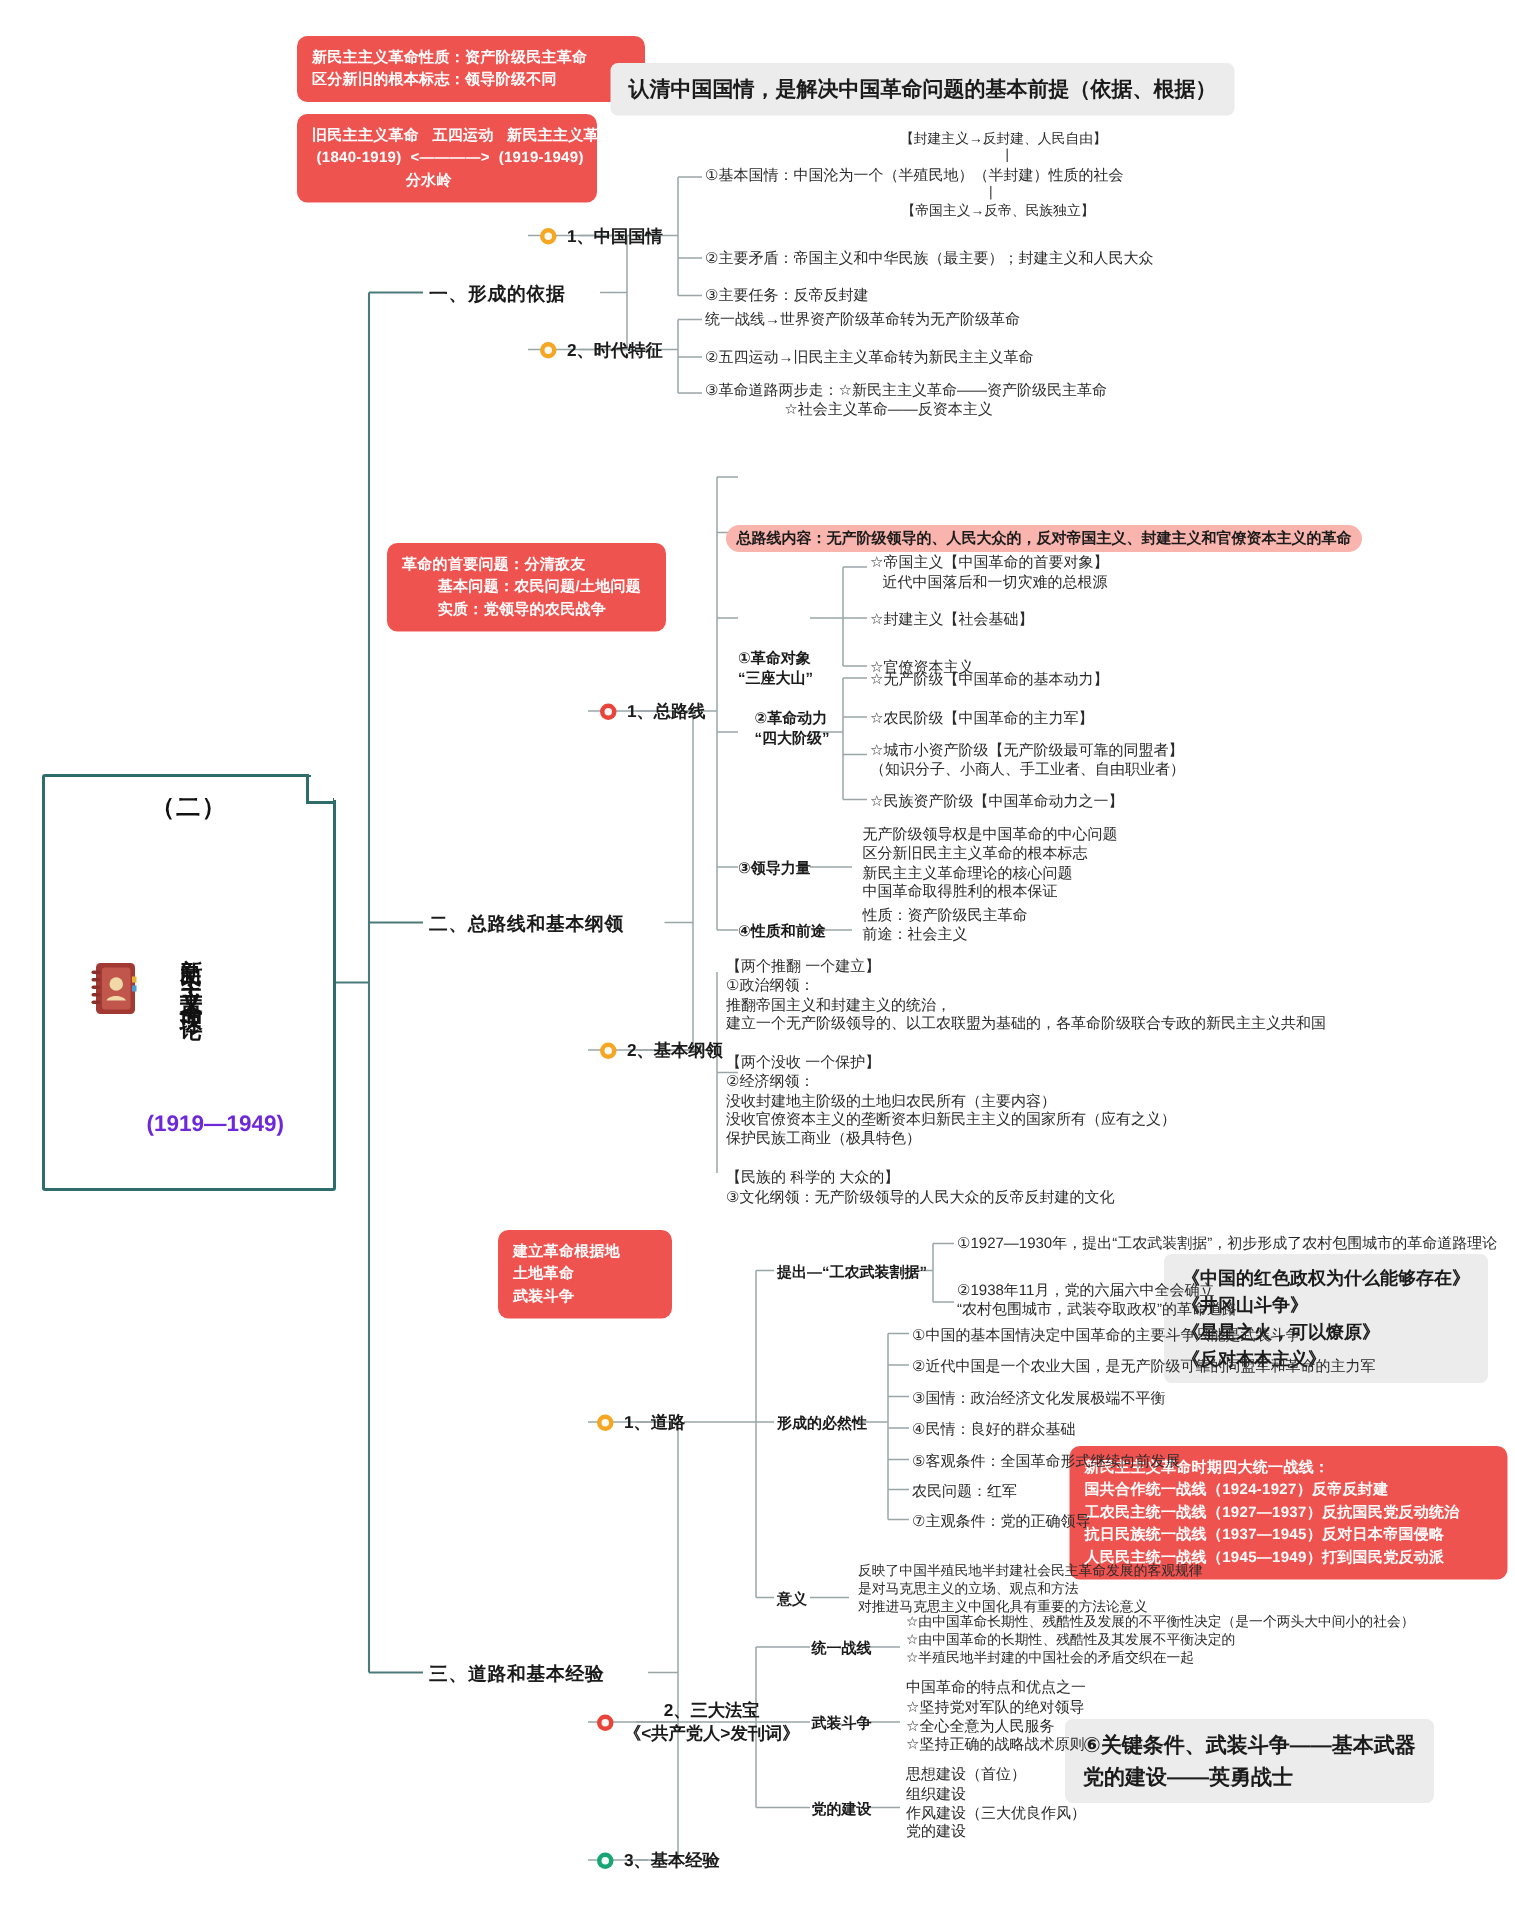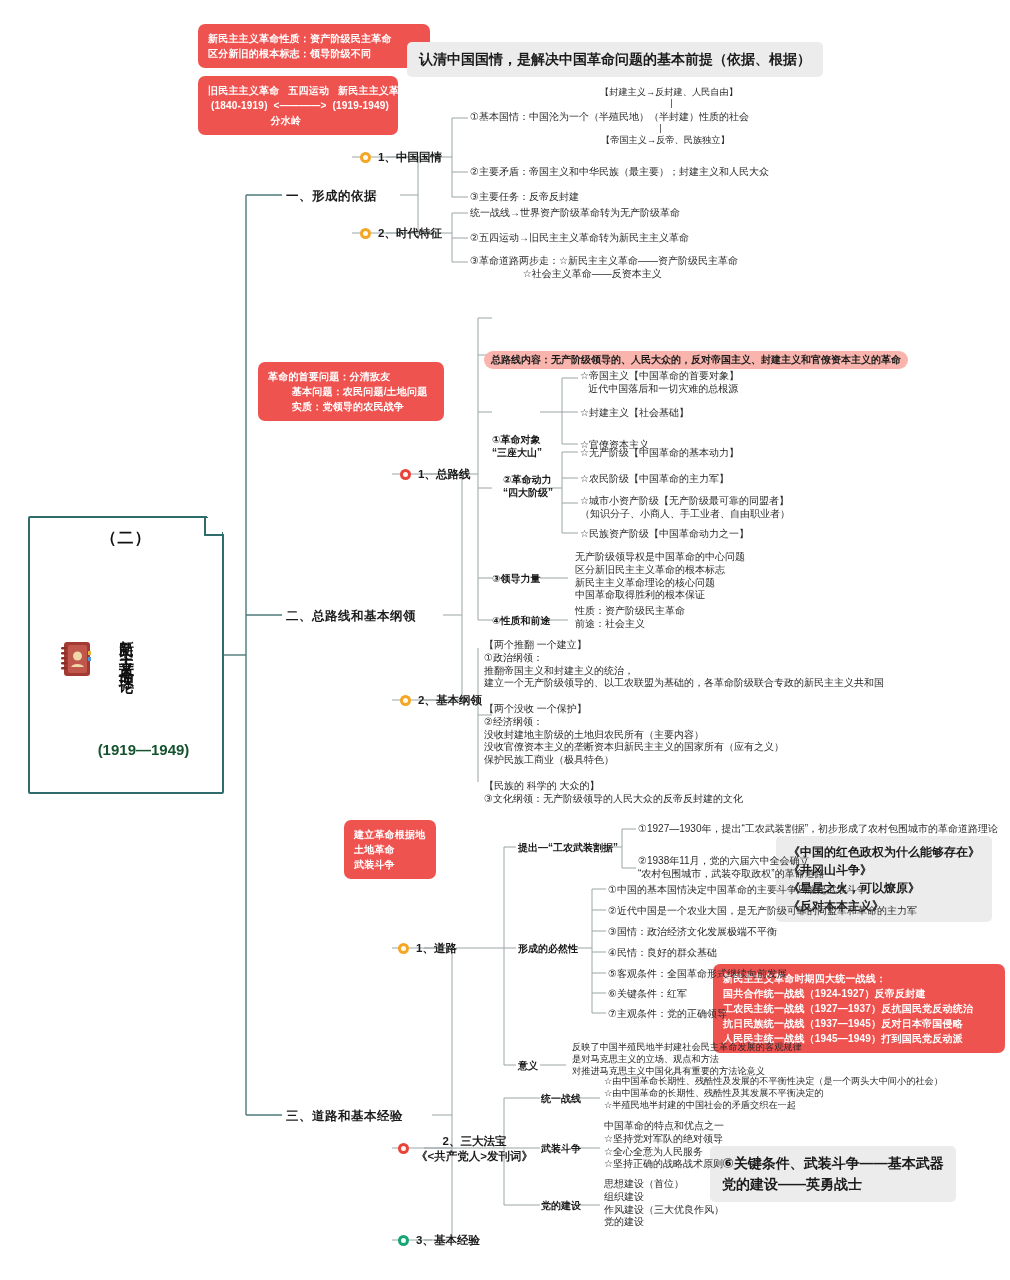--- a/index.html
+++ b/index.html
@@ -37,21 +37,21 @@
     position: absolute; left: 0; right: 0; top: 10px;
     text-align: center;
   }
   .root .t-num { font-size: 16px; font-weight: 700; color: #111; letter-spacing: 1px; }
   .root .t-vert {
     margin: 12px auto 0;
     font-size: 15px; font-weight: 700; color: #111;
     writing-mode: vertical-rl; text-orientation: upright;
     letter-spacing: 5px; height: 176px;
   }
-  .root .t-years { font-size: 15px; font-weight: 700; color: #14532d; margin-top: 4px; padding-left: 35px; }
+  .root .t-years { font-size: 15px; font-weight: 700; color: #6d28d9; margin-top: 4px; padding-left: 35px; }
   .book-icon {
     position: absolute; left: 30px; top: 122px;
     width: 34px; height: 38px;
   }
 
   
   .lbl1 { font-size: 12.5px; font-weight: 700; color: #1b1b1b; letter-spacing: .5px; }
   .lbl2 { font-size: 11.5px; font-weight: 700; color: #1b1b1b; }
   .lbl3 { font-size: 10px; color: #2a2a2a; }
   .lbl3b { font-size: 10px; font-weight: 700; color: #1b1b1b; }
@@ -232,21 +232,21 @@
   <div class="node box-grey" style="left:407px; top:42px;">
     <span class="txt">认清中国国情，是解决中国革命问题的基本前提（依据、根据）</span>
   </div>
 
   <div class="node box-red" style="left:258px; top:362px; width:186px;">
     <span class="txt">革命的首要问题：分清敌友
         基本问题：农民问题/土地问题
         实质：党领导的农民战争</span>
   </div>
 
-  <div class="node box-red" style="left:332px; top:820px; width:92px;margin-left:12px;">
+  <div class="node box-red" style="left:332px; top:820px; width:116px;">
     <span class="txt">建立革命根据地
 土地革命
 武装斗争</span>
   </div>
 
   <div class="node box-grey big" style="left:776px; top:836px;">
     <span class="txt">《中国的红色政权为什么能够存在》
 《井冈山斗争》
 《星星之火，可以燎原》
 《反对本本主义》</span>
@@ -348,21 +348,21 @@
   <div class="node lbl3" style="left:638px; top:822px;">①1927—1930年，提出“工农武装割据”，初步形成了农村包围城市的革命道路理论</div>
   <div class="node lbl3 txt" style="left:638px; top:855px;">②1938年11月，党的六届六中全会确立
 “农村包围城市，武装夺取政权”的革命道路</div>
 
   <div class="node lbl3b" style="left:518px; top:942px;">形成的必然性</div>
   <div class="node lbl3" style="left:608px; top:883px;">①中国的基本国情决定中国革命的主要斗争只能是武装斗争</div>
   <div class="node lbl3" style="left:608px; top:904px;">②近代中国是一个农业大国，是无产阶级可靠的同盟军和革命的主力军</div>
   <div class="node lbl3" style="left:608px; top:925px;">③国情：政治经济文化发展极端不平衡</div>
   <div class="node lbl3" style="left:608px; top:946px;">④民情：良好的群众基础</div>
   <div class="node lbl3" style="left:608px; top:967px;">⑤客观条件：全国革命形式继续向前发展</div>
-  <div class="node lbl3" style="left:608px; top:987px;">⑥关键条件：红军</div>
+  <div class="node lbl3" style="left:608px; top:987px;">农民问题：红军</div>
   <div class="node lbl3" style="left:608px; top:1007px;">⑦主观条件：党的正确领导</div>
 
   <div class="node lbl3b" style="left:518px; top:1059px;">意义</div>
   <div class="node lbl-sm txt" style="left:572px; top:1042px;">反映了中国半殖民地半封建社会民主革命发展的客观规律
 是对马克思主义的立场、观点和方法
 对推进马克思主义中国化具有重要的方法论意义</div>
 
   <div class="bullet" style="left:398px; top:1143px; background:#e8443a;"></div>
   <div class="node lbl2 txt" style="left:416px; top:1134px; text-align:center;">2、三大法宝
 《&lt;共产党人&gt;发刊词》</div>

